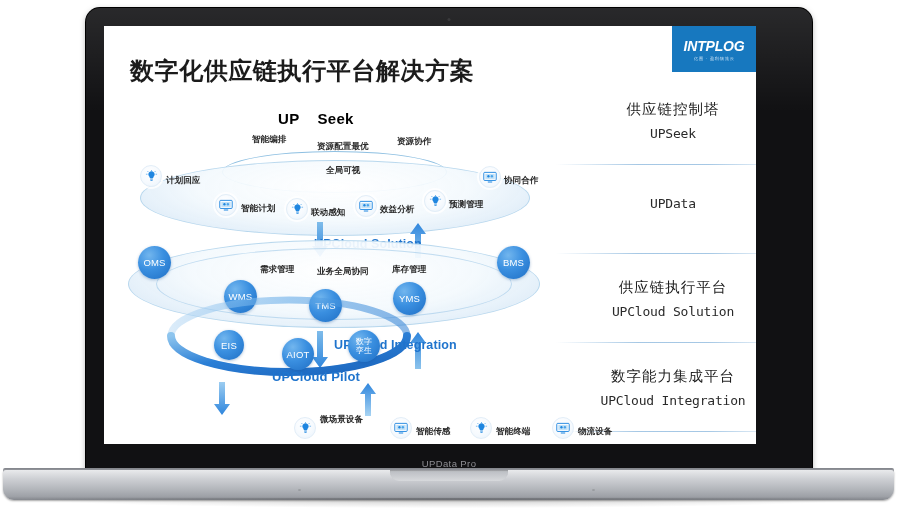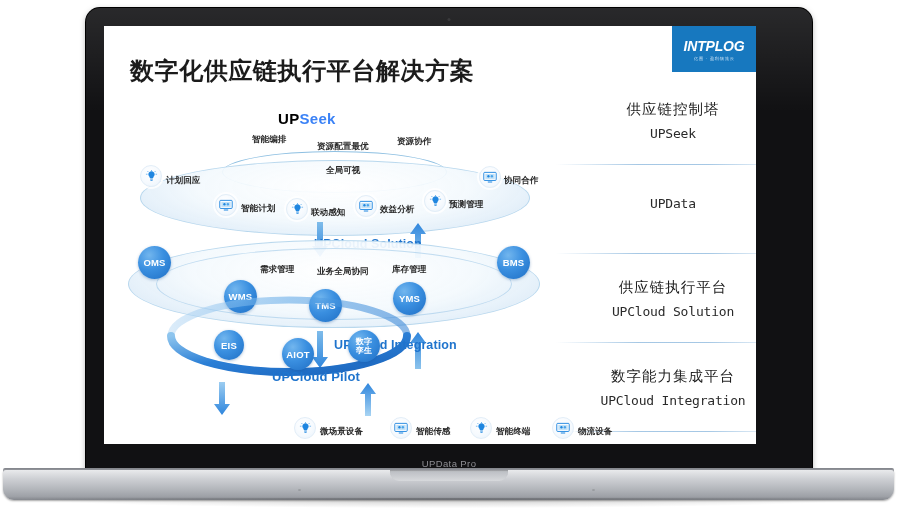--- a/index.html
+++ b/index.html
@@ -129,40 +129,40 @@
   .disc-soft{
     position:absolute; border-radius:50%;
     background: radial-gradient(ellipse at 50% 35%, rgba(255,255,255,.96) 0%, rgba(243,249,253,.92) 50%, rgba(217,233,247,.9) 85%, rgba(205,226,243,.85) 100%);
     border:1px solid rgba(175,210,235,.85);
   }
 
   .bubble {
     position: absolute; border-radius: 50%;
     background: radial-gradient(circle at 34% 28%, #72b6ee 0%, #3a8fe0 45%, #1f6ec4 100%);
     color: #fff; display: flex; align-items: center; justify-content: center;
-    font-size: 9.5px; font-weight: bold; letter-spacing: .2px;
+    font-size: 9.5px; font-weight: normal; letter-spacing: .2px;
     box-shadow: 0 1px 3px rgba(20,80,150,.35);
   }
   .bubble.two-line { font-size: 8px; line-height: 9px; text-align:center; }
 
   .lbl {
     position: absolute; font-size: 8.6px; color: #2a2a2a; white-space: nowrap;
   }
   .lbl-b { font-weight: bold; }
   .upl {
     position: absolute; white-space: nowrap;
     font-weight: bold; font-size: 12.5px; color: #1f74cd;
     letter-spacing: .1px;
   }
   #upseek {
     position: absolute; white-space: nowrap;
     font-weight: bold; font-size: 15px; letter-spacing: .3px;
   }
   #upseek .u1 { color: #000000; }
-  #upseek .u2 { color: #3b82f6; }
+  #upseek .u2 { color: #000000; margin-left: 18px; }
 
   
   .chip {
     position: absolute; width: 22px; height: 22px; border-radius: 50%;
     background: radial-gradient(circle at 42% 34%, #ffffff 0%, #f6fafe 55%, #e8f2fb 100%);
     border: 1px solid #e3eef8;
     display: flex; align-items: center; justify-content: center;
     box-shadow: 0 0 0 2px rgba(255,255,255,.8);
   }
   .chip svg { display: block; }
@@ -431,21 +431,21 @@
           <div class="chip" style="left:182px; top:335px">
             <span>
               <svg width="13" height="13" viewBox="0 0 16 16">
                 <path d="M8 1.4c-2.2 0-3.9 1.7-3.9 3.8 0 1.5.9 2.5 1.5 3.2l.3 1.4h4.2l.3-1.4c.6-.7 1.5-1.7 1.5-3.2C11.9 3.1 10.2 1.4 8 1.4z" fill="#1f86e0"></path>
                 <rect x="6.2" y="10.6" width="3.6" height="1" rx=".4" fill="#1f86e0"></rect>
                 <rect x="6.6" y="12.3" width="2.8" height="1" rx=".4" fill="#1f86e0"></rect>
                 <path d="M8 .2v1M1.6 5.2h1M13.4 5.2h1M3.3 1.6l.7.7M12.7 1.6l-.7.7" stroke="#4aa3ea" stroke-width=".9" stroke-linecap="round"></path>
               </svg>
             </span>
           </div>
-          <div class="lbl lbl-b" style="left:208px; top:344px">微场景设备</div>
+          <div class="lbl lbl-b" style="left:208px; top:332px">微场景设备</div>
 
           <div class="chip" style="left:278px; top:335px">
             <span>
               <svg width="14" height="13" viewBox="0 0 18 16">
                 <rect x="1" y="1.4" width="16" height="10.4" rx="1.2" fill="none" stroke="#1f86e0" stroke-width="1.2"></rect>
                 <rect x="3" y="3.4" width="12" height="6.4" fill="#bfe0f7"></rect>
                 <circle cx="7" cy="6.4" r="1.5" fill="#1f86e0"></circle>
                 <circle cx="11.4" cy="6.4" r="1.5" fill="#4aa3ea"></circle>
                 <rect x="6" y="13" width="6" height="1.3" rx=".5" fill="#1f86e0"></rect>
               </svg>

